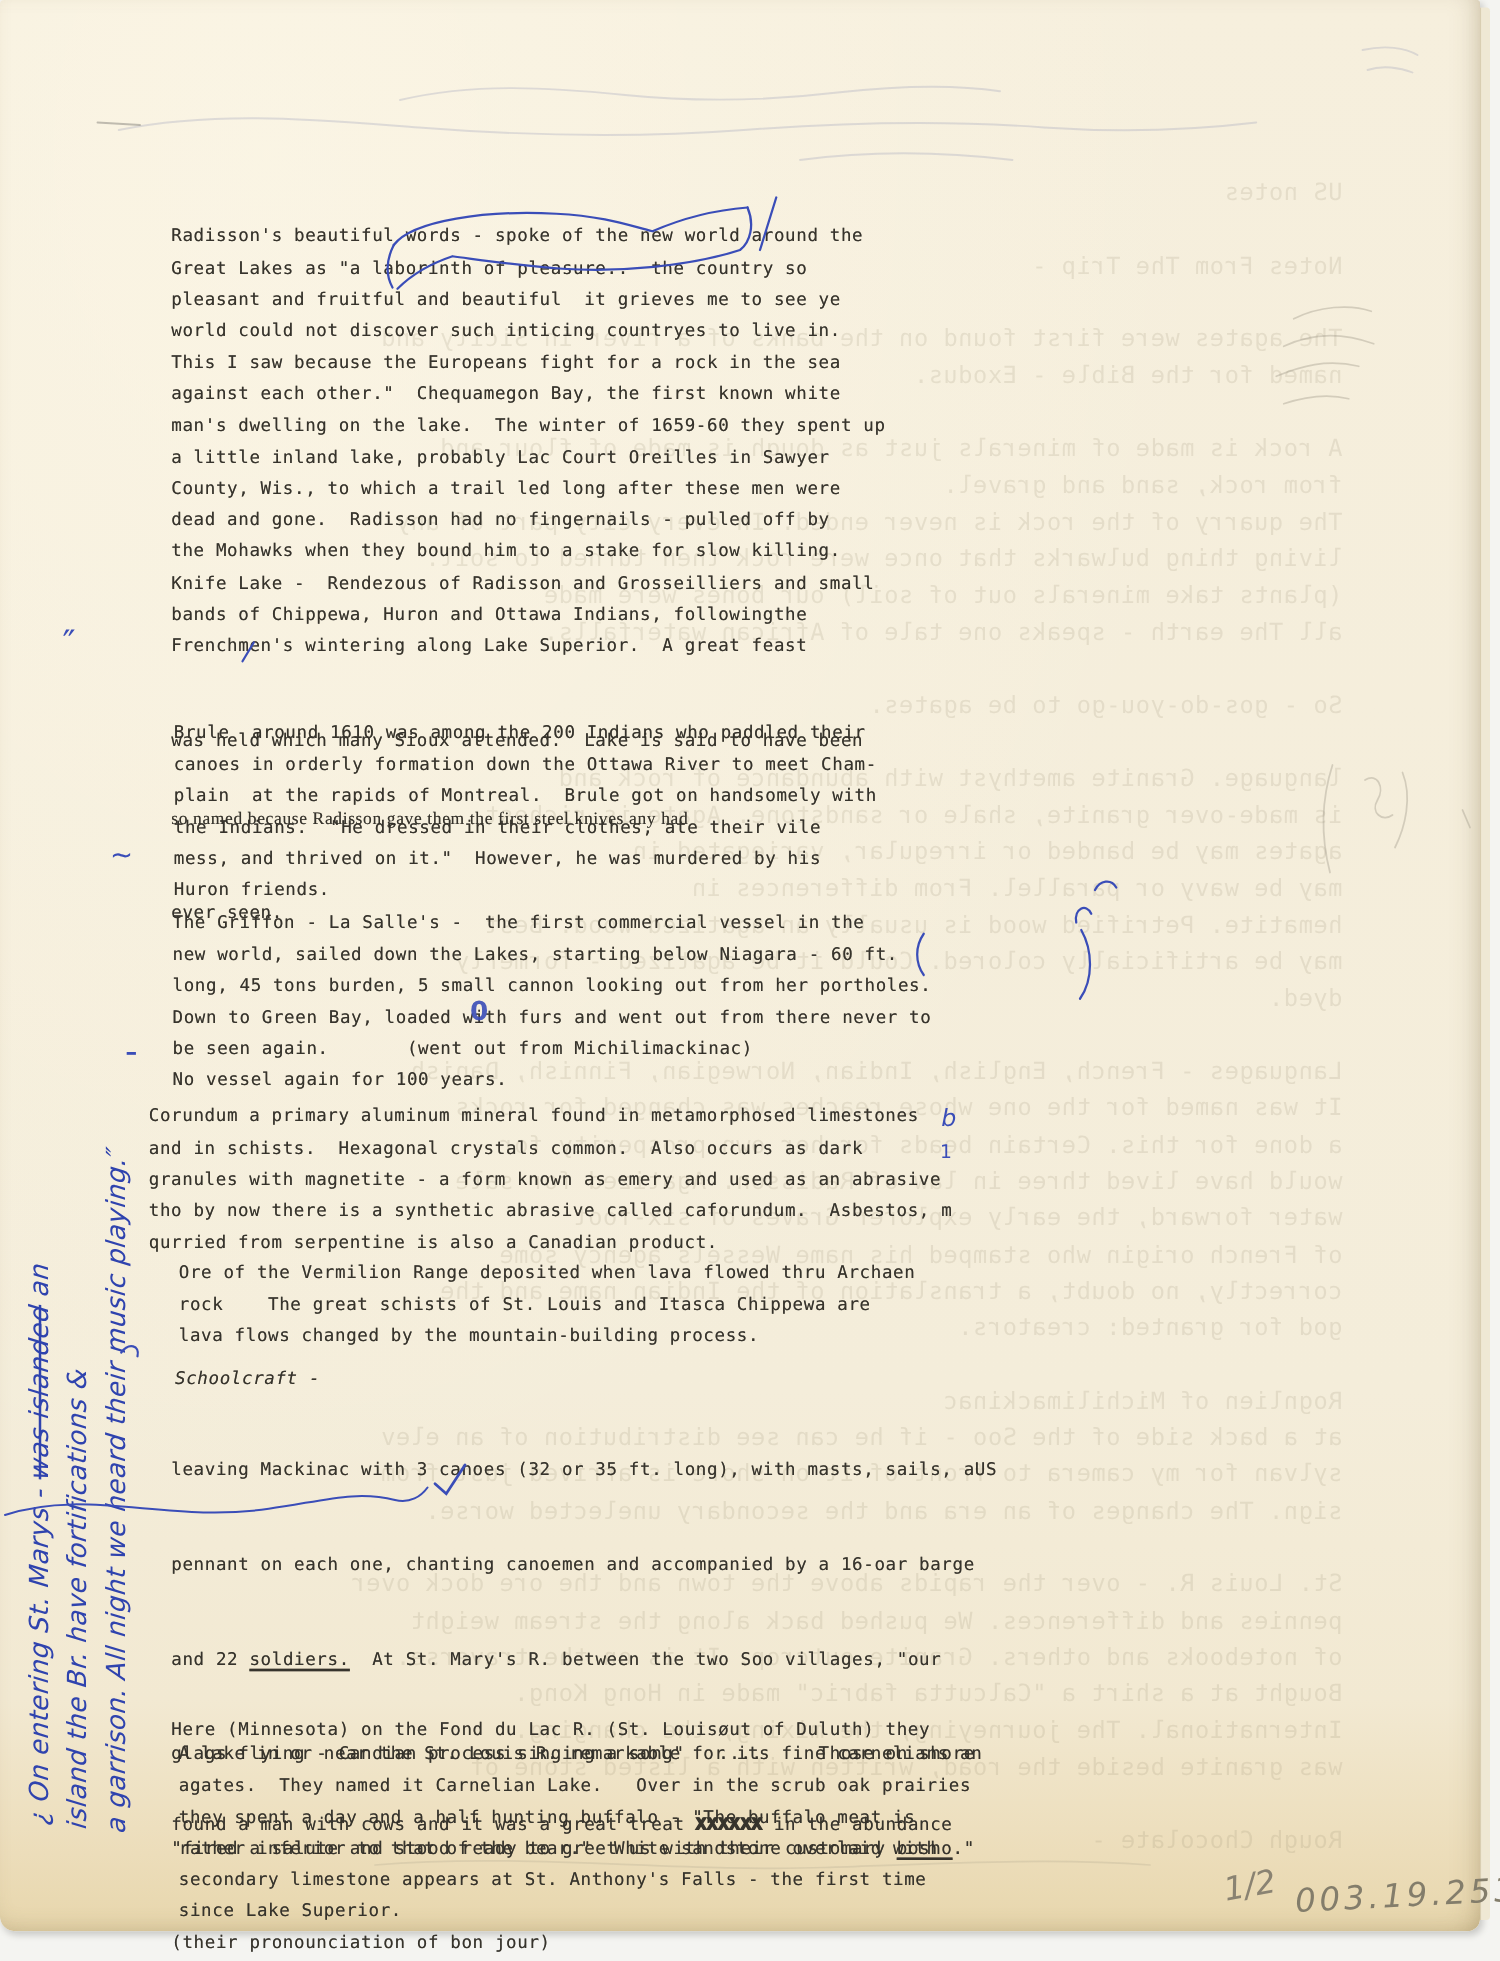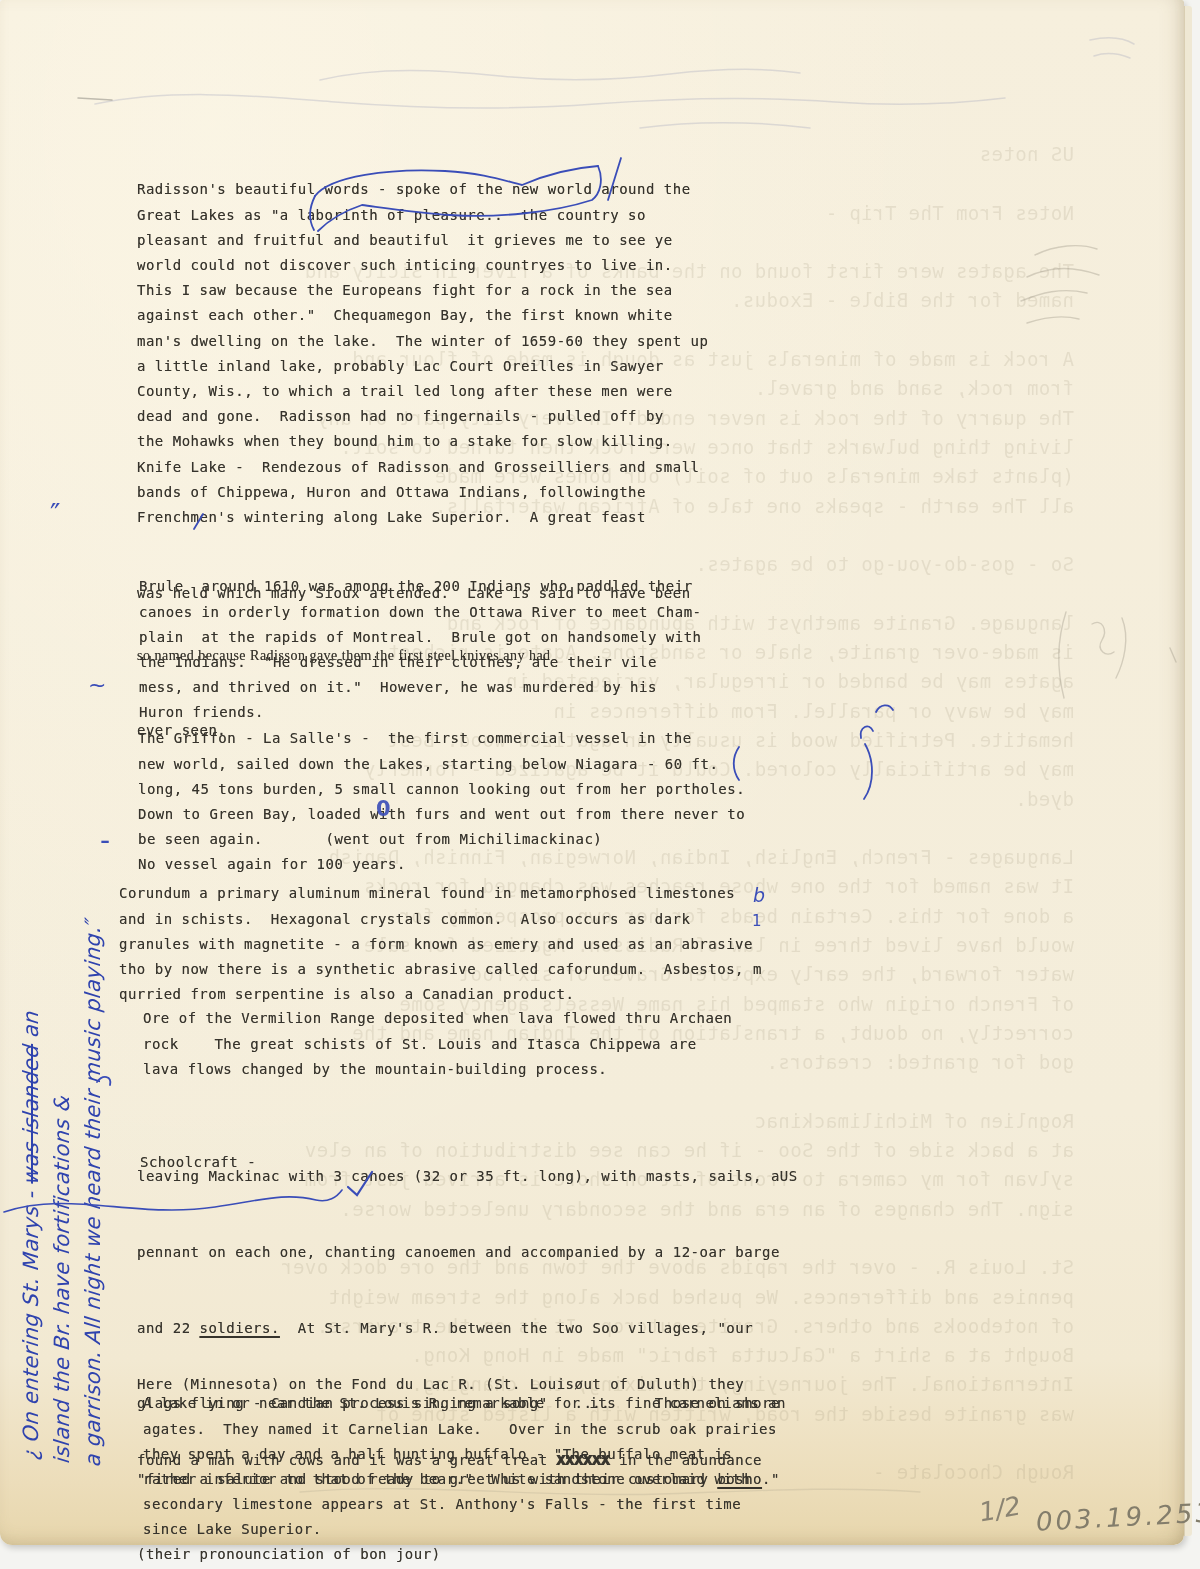--- a/index.html
+++ b/index.html
@@ -135,27 +135,27 @@
 tho by now there is a synthetic abrasive called caforundum.  Asbestos, m
 qurried from serpentine is also a Canadian product.</div>
   </div>
 
   <div class="typed" style="left:143px;top:956px;">
     <div class="line">Ore of the Vermilion Range deposited when lava flowed thru Archaen
 rock    The great schists of St. Louis and Itasca Chippewa are
 lava flows changed by the mountain-building process.</div>
   </div>
 
-  <div class="typed" style="left:140px;top:1100px;">
+  <div class="typed" style="left:140px;top:1041px;font-style:italic;">
     <div class="line">Schoolcraft -</div>
   </div>
 
   <div class="typed" style="left:137px;top:1114px;">
     <div class="line">leaving Mackinac with 3 canoes (32 or 35 ft. long), with masts, sails, aUS</div>
-    <div class="line">pennant on each one, chanting canoemen and accompanied by a 12-oar barge</div>
+    <div class="line">pennant on each one, chanting canoemen and accompanied by a 16-oar barge</div>
     <div class="line"><span>and 22 </span><span class="u">soldiers.</span><span>  At St. Mary's R. between the two Soo villages, "our</span></div>
     <div class="line">glags flying - Candian process singing a song"   ....     Those on shore</div>
     <div class="line"><span>"fired a salute and stood ready to greet us with their customary </span><span class="u">bosho</span><span>."</span></div>
     <div class="line">(their pronounciation of bon jour)</div>
   </div>
 
   <div class="typed" style="left:137px;top:1322px;">
     <div class="line">Here (Minnesota) on the Fond du Lac R. (St. Louisøut of Duluth) they</div>
     <div class="line"><span>found a man with cows and it was a great treat </span><span class="xover">XXXXXX</span><span> in the abundance</span></div>
   </div>

